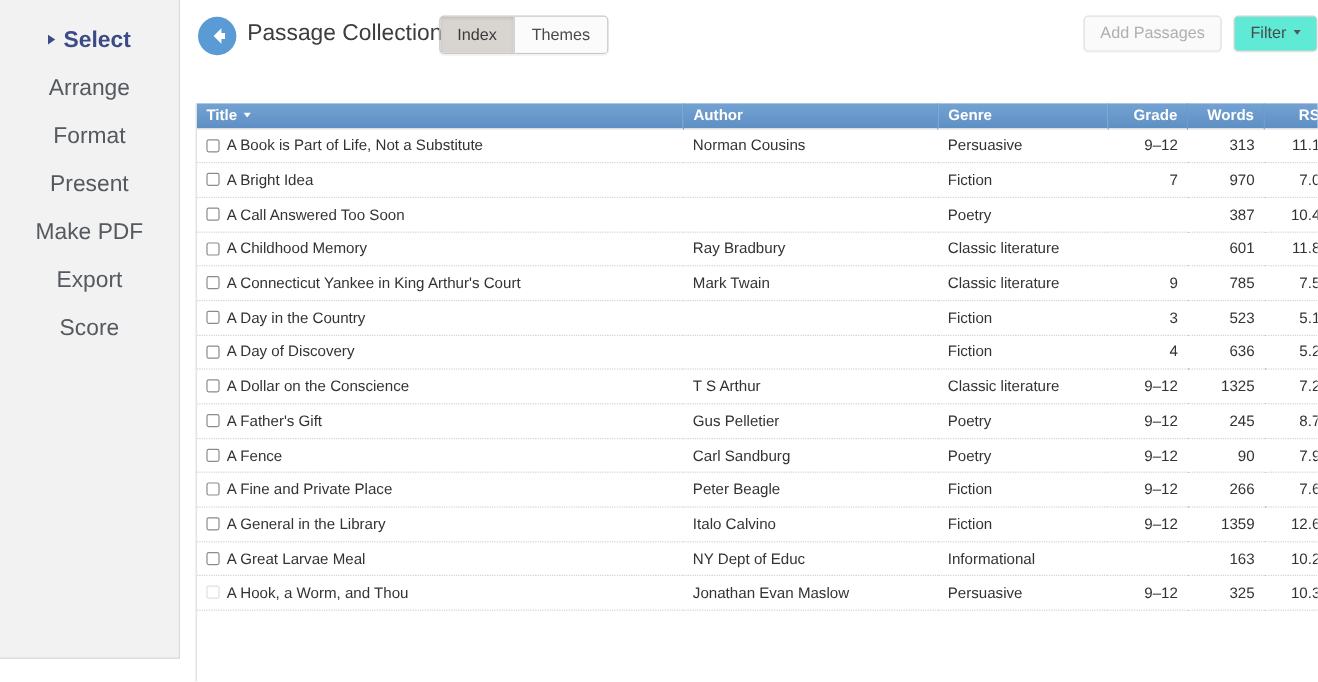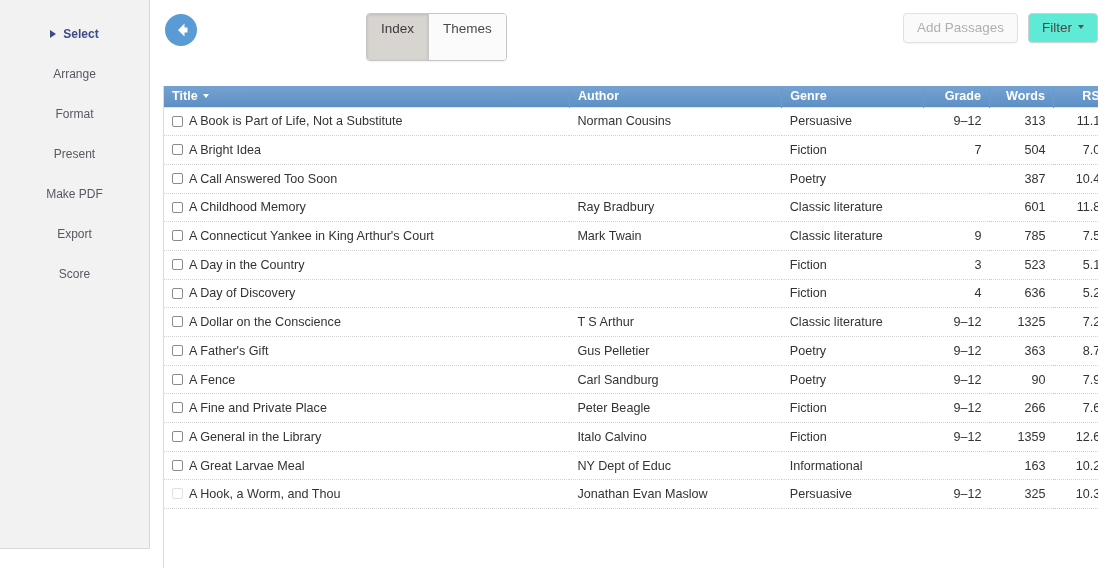--- a/index.html
+++ b/index.html
@@ -27,21 +27,21 @@
     width: 150px;
     height: 549px;
     background: #f2f2f2;
     border-right: 1px solid #d9d9d9;
     border-bottom: 1px solid #d9d9d9;
     padding-top: 14px;
   }
   .side-item {
     height: 40px;
     line-height: 40px;
-    font-size: 12px;
+    font-size: 19px;
     color: #555a60;
     text-align: center;
     position: relative;
     cursor: pointer;
     white-space: nowrap;
   }
   .side-item.active {
     color: #3b4b86;
     font-weight: bold;
   }
@@ -93,21 +93,21 @@
     position: absolute;
     left: 216px; top: 13px;
     display: flex;
     border: 1px solid #c6c6c6;
     border-radius: 4px;
     overflow: hidden;
     box-shadow: 0 1px 1px rgba(0,0,0,0.05);
   }
   .toggle-btn {
     padding: 0 14px;
-    height: 46px;
+    height: 30px;
     line-height: 30px;
     font-size: 13.5px;
     color: #4a4a4a;
     background: #fbfbfb;
     cursor: pointer;
     white-space: nowrap;
     text-align: right;
   }
   .toggle-btn + .toggle-btn { border-left: 1px solid #c6c6c6; }
   .toggle-btn.active {
@@ -252,20 +252,21 @@
   <div class="main">
 
     <div class="header">
 
       <div class="back-btn">
         <svg width="32" height="32" viewBox="0 0 32 32" aria-hidden="true">
           <path d="M19.5 9.5 L13 16 L19.5 22.5 L19.5 18.6 L22.5 18.6 L22.5 13.4 L19.5 13.4 Z" fill="#ffffff"></path>
         </svg>
       </div>
 
+      <div class="page-title">Passage Collection</div>
 
       <div class="toggle-group">
         <div class="toggle-btn active">Index</div>
         <div class="toggle-btn">Themes</div>
       </div>
 
       <div class="hdr-right">
         <div class="btn disabled">Add Passages</div>
         <div class="btn"><span>Filter</span><span class="dcaret"></span></div>
       </div>
@@ -301,21 +302,21 @@
               <td class="num">9–12</td>
               <td class="num">313</td>
               <td class="num">11.1</td>
               <td class="num"><span class="plink">7</span></td>
             </tr>
             <tr>
               <td class="title-cell"><span class="cb"></span><span class="tlink">A Bright Idea</span></td>
               <td></td>
               <td>Fiction</td>
               <td class="num">7</td>
-              <td class="num">504</td>
+              <td class="num">970</td>
               <td class="num">7.0</td>
               <td class="num"><span class="plink">6</span></td>
             </tr>
             <tr>
               <td class="title-cell"><span class="cb"></span><span class="tlink">A Call Answered Too Soon</span></td>
               <td></td>
               <td>Poetry</td>
               <td class="num"></td>
               <td class="num">387</td>
               <td class="num">10.4</td>
@@ -364,21 +365,21 @@
               <td class="num">9–12</td>
               <td class="num">1325</td>
               <td class="num">7.2</td>
               <td class="num"><span class="plink">9</span></td>
             </tr>
             <tr>
               <td class="title-cell"><span class="cb"></span><span class="tlink">A Father's Gift</span></td>
               <td>Gus Pelletier</td>
               <td>Poetry</td>
               <td class="num">9–12</td>
-              <td class="num">363</td>
+              <td class="num">245</td>
               <td class="num">8.7</td>
               <td class="num"><span class="plink">7</span></td>
             </tr>
             <tr>
               <td class="title-cell"><span class="cb"></span><span class="tlink">A Fence</span></td>
               <td>Carl Sandburg</td>
               <td>Poetry</td>
               <td class="num">9–12</td>
               <td class="num">90</td>
               <td class="num">7.9</td>

